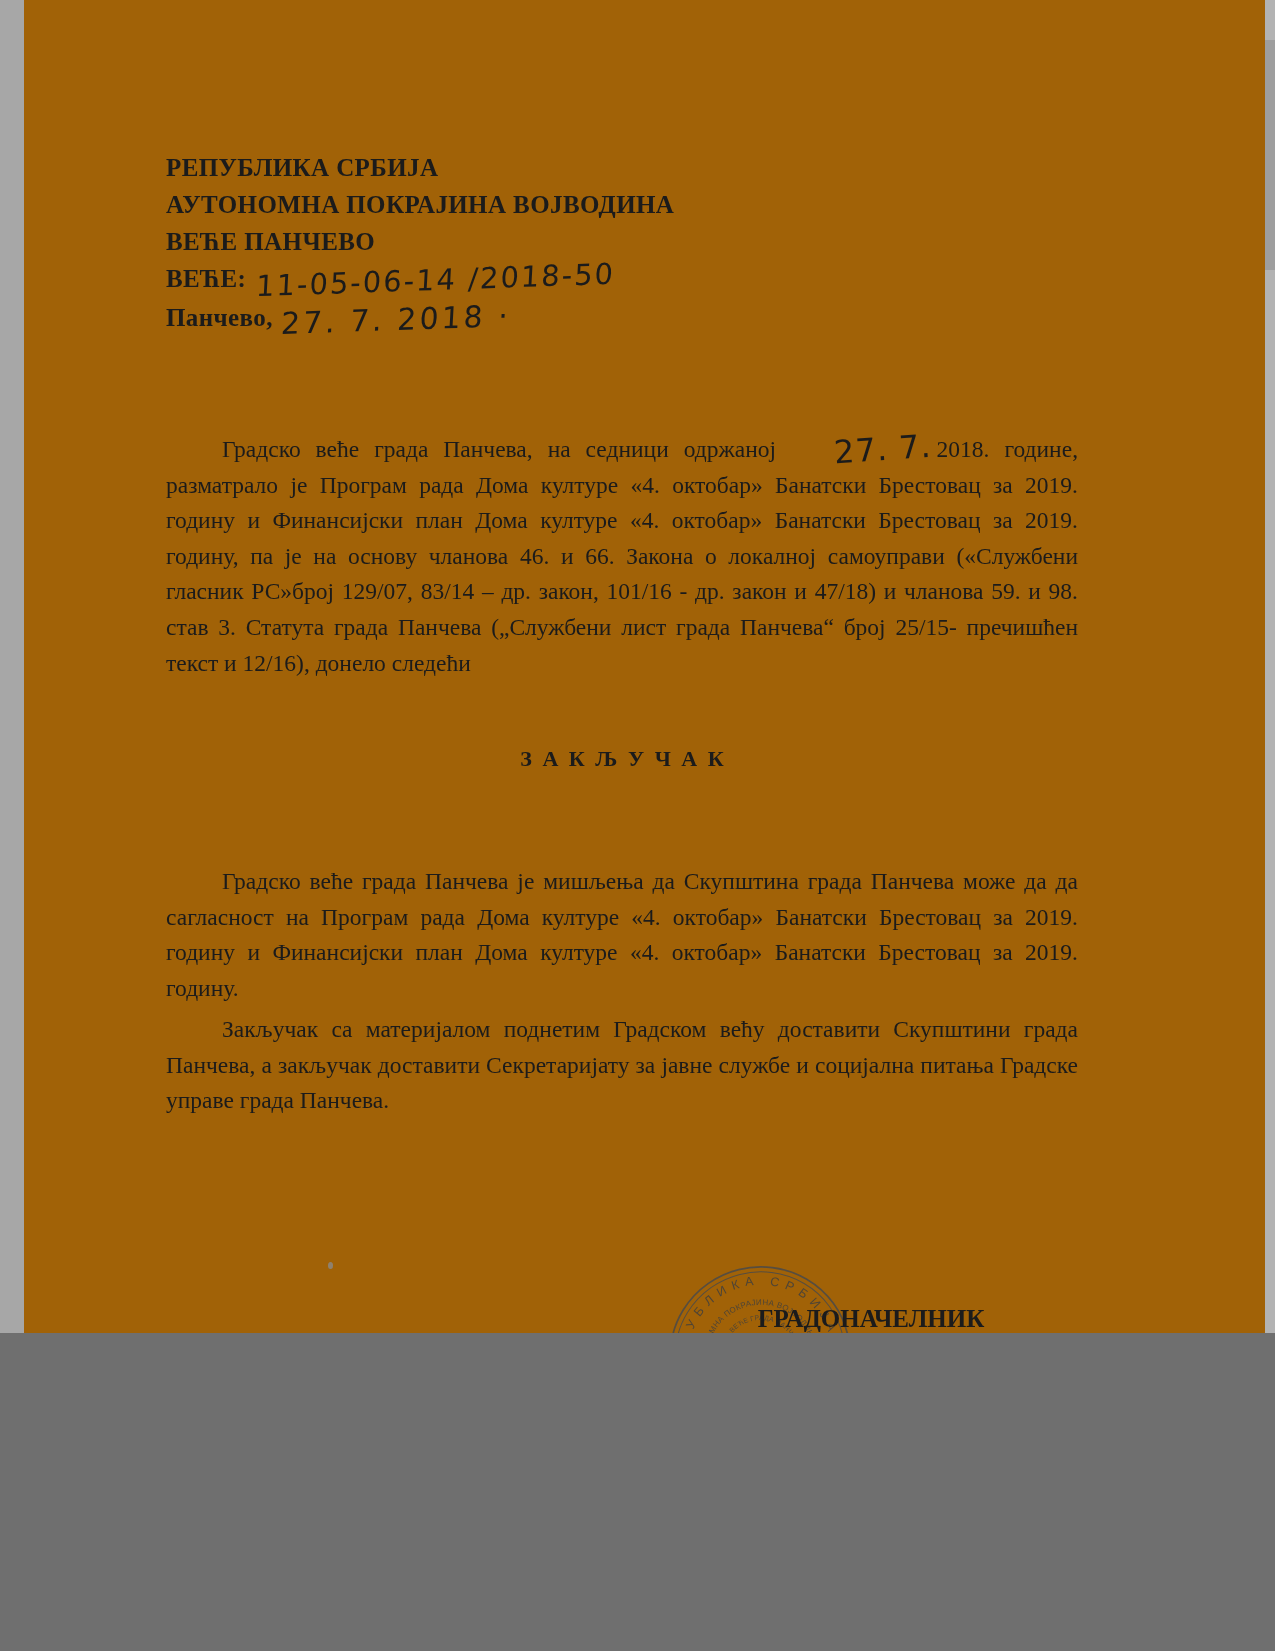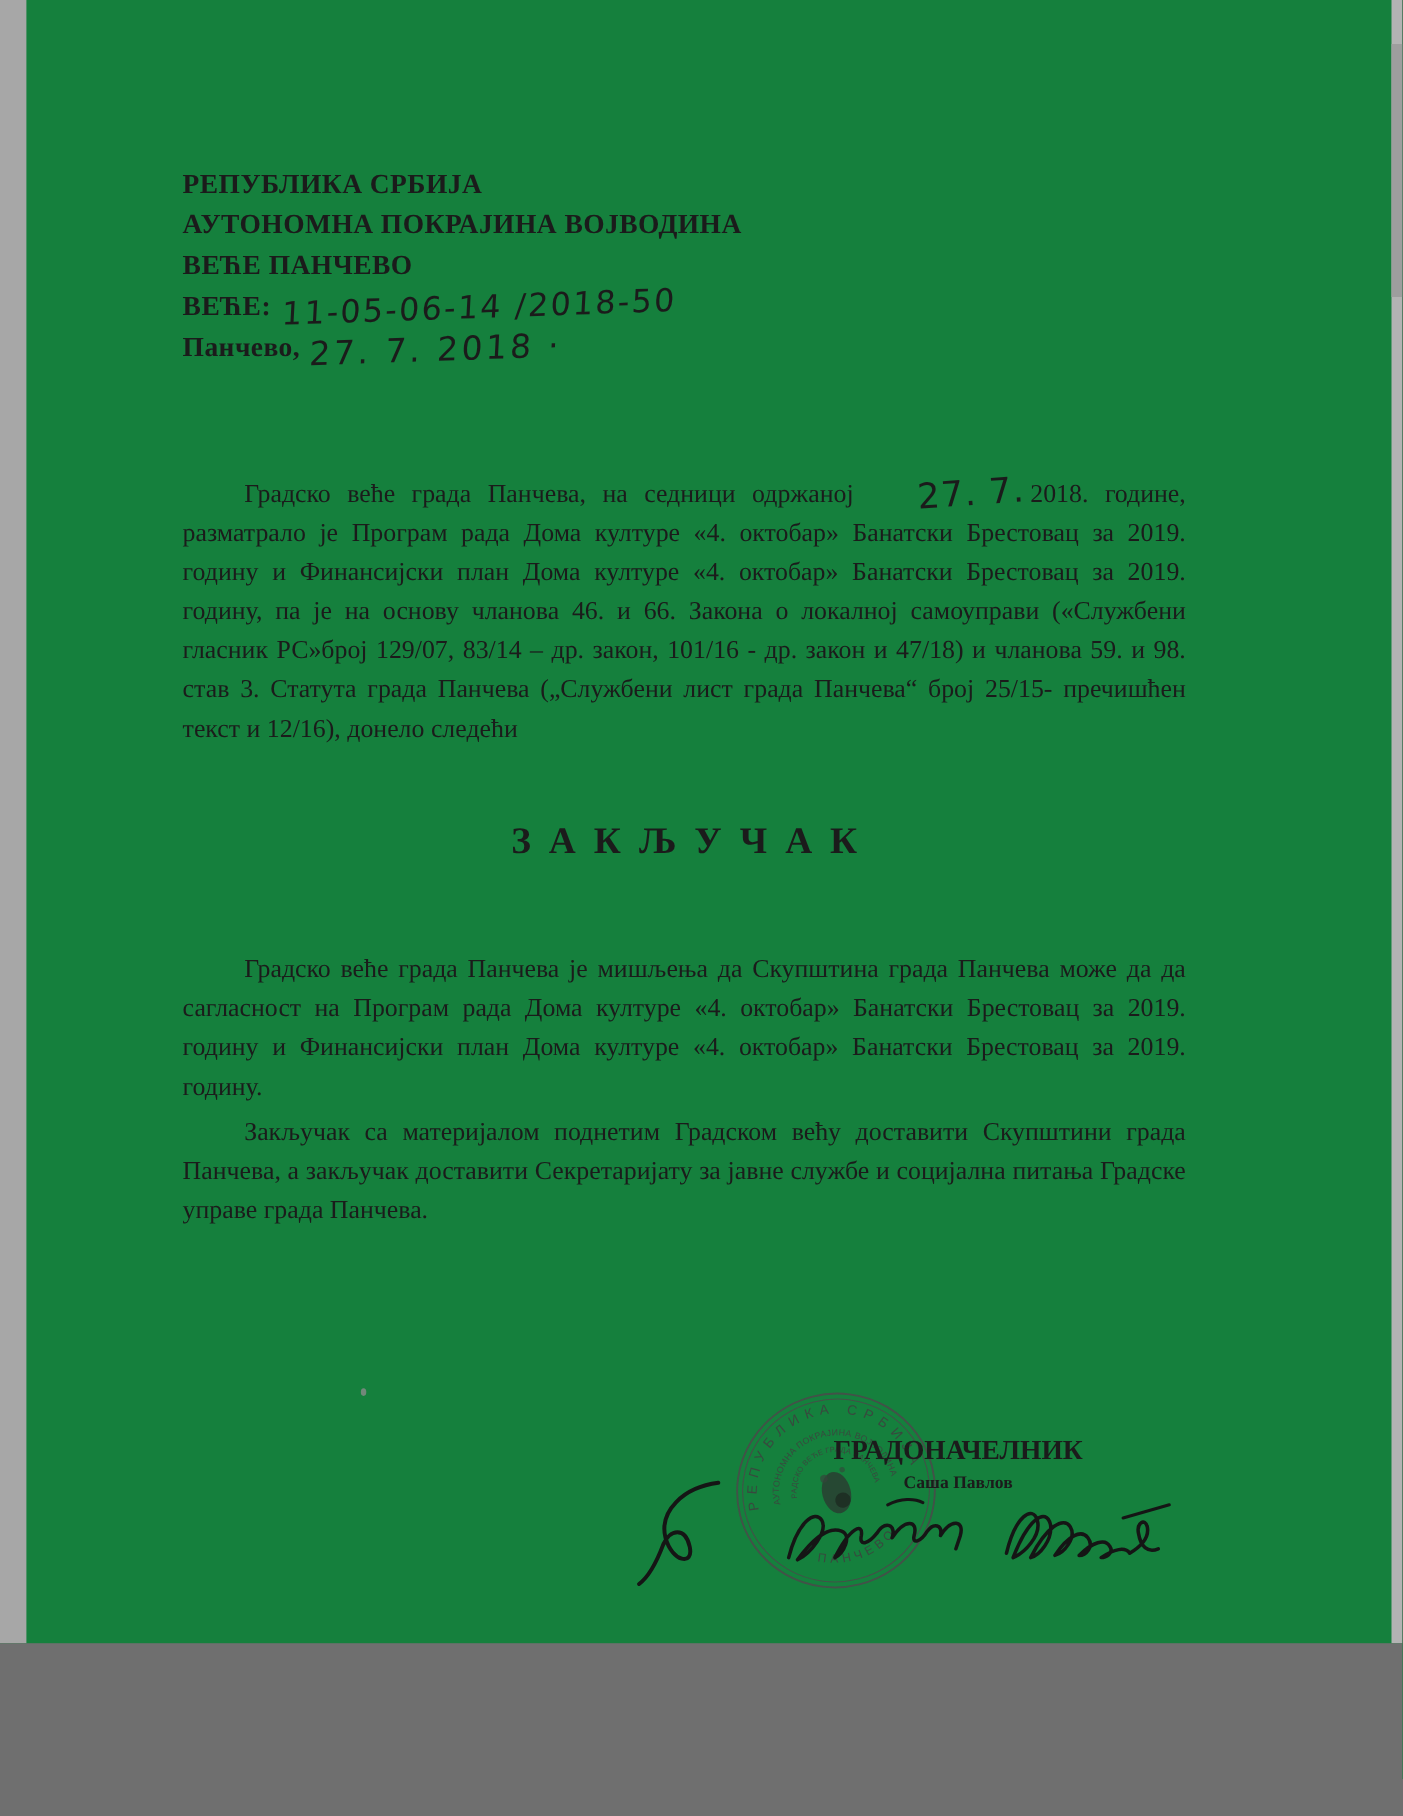--- a/index.html
+++ b/index.html
@@ -1,18 +1,18 @@
 <!DOCTYPE html>
 <html><head>
 <meta charset="utf-8">
 <style>
   html,body{margin:0;padding:0;background:#6f6f6f;}
   .sheet{
-    position:relative;width:1275px;height:1494px;margin:0 auto;
-    background:#15803d;overflow:hidden;
+    position:relative;width:1275px;height:1333px;margin:0 auto;
+    background:#a16207;overflow:hidden;
     font-family:"Liberation Serif","DejaVu Serif",serif;color:#1b1b1b;
   }
   .edge{position:absolute;top:0;height:100%;}
   .edge-left{left:0;width:24px;background:#a7a7a7;}
   .edge-right{right:0;width:10px;background:#b3b3b3;}
   .edge-notch{position:absolute;background:#8d8d8d;}
 
   .letterhead{position:absolute;left:166px;top:149px;font-weight:bold;
     font-size:25px;line-height:37px;letter-spacing:.4px;white-space:nowrap;}
   .hand{font-family:"DejaVu Sans",sans-serif;display:inline-block;
@@ -22,21 +22,21 @@
 
   .para{position:absolute;left:166px;width:912px;font-size:23.5px;
     line-height:35.6px;text-align:justify;text-indent:56px;margin:0;}
   #intro{top:432px;}
   #para2{top:864px;}
   #para3{top:1012px;}
   .hand-inline{font-size:32px;line-height:0;letter-spacing:1px;
     vertical-align:-5px;margin:0 5px 0 2px;transform:rotate(-4deg);}
 
   .doc-title{position:absolute;left:166px;top:746px;width:912px;margin:0;
-    text-align:center;font-weight:bold;font-size:34px;
+    text-align:center;font-weight:bold;font-size:22px;
     letter-spacing:.48em;text-indent:.48em;}
 
   .sig-block{position:absolute;left:630px;top:1304px;width:482px;
     text-align:center;font-weight:bold;font-size:25px;line-height:30px;}
   .sig-name{font-size:16px;}
 
   .stamp{position:absolute;left:664px;top:1260px;opacity:.85;filter:blur(.35px);}
   .stamp text{fill:#3f3f3f;font-family:"Liberation Sans","DejaVu Sans",sans-serif;}
   .stamp .ring{fill:none;stroke:#4a4a4a;}
 

